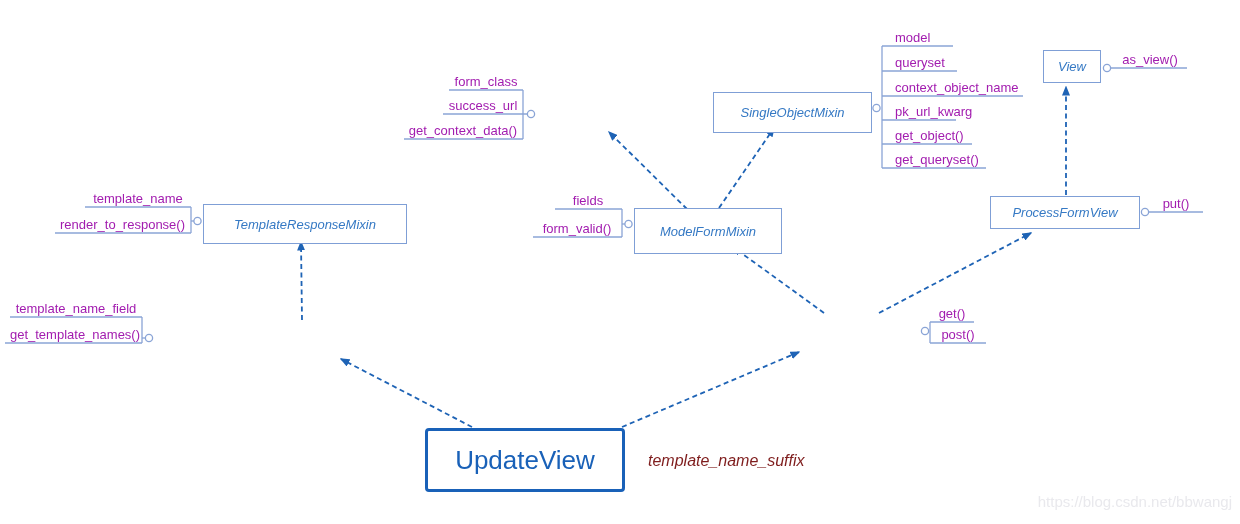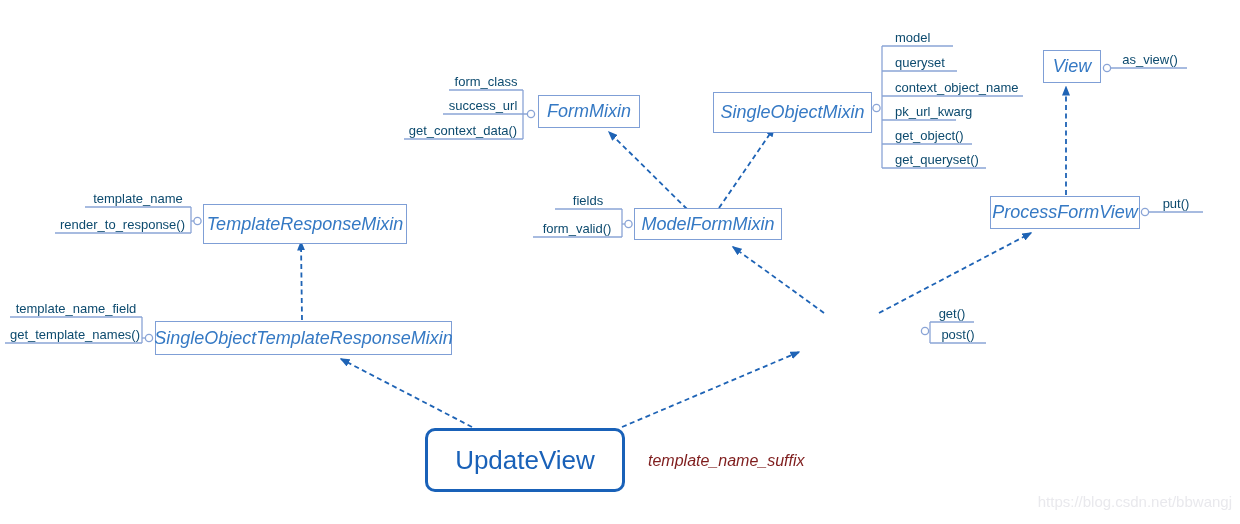--- a/index.html
+++ b/index.html
@@ -11,35 +11,35 @@
     overflow:hidden;
   }
   #wires{position:absolute;left:0;top:0;width:1240px;height:524px;}
   .box{
     position:absolute;
     box-sizing:border-box;
     border:1.4px solid #7f9fd6;
     background:#ffffff;
     display:flex;align-items:center;justify-content:center;
     font-style:italic;
-    font-size:18px;
+    font-size:13px;
     color:#3579c4;
     white-space:nowrap;
   }
   .box.root{
     border:3px solid #1961b8;
-    border-radius:10px;
+    border-radius:4px;
     color:#1961b8;
     font-style:normal;
     font-size:26px;
   }
   .lbl{
     position:absolute;
     font-size:13px;
-    color:#0c4a6e;
+    color:#a21caf;
     white-space:nowrap;
     line-height:15px;
   }
   .c{text-align:center;}
   .suffix{
     position:absolute;
     font-style:italic;
     font-size:16px;
     color:#7f1d1d;
     white-space:nowrap;
@@ -138,34 +138,28 @@
       </g>
     </g>
   </svg>
 
   <div class="box" style="left:1043px;top:50px;width:58px;height:33px;">
     <span>View</span>
   </div>
   <div class="box" style="left:713px;top:92px;width:159px;height:41px;">
     <span>SingleObjectMixin</span>
   </div>
-  <div class="box" style="left:538px;top:95px;width:102px;height:33px;">
-    <span>FormMixin</span>
-  </div>
   <div class="box" style="left:203px;top:204px;width:204px;height:40px;">
     <span>TemplateResponseMixin</span>
   </div>
-  <div class="box" style="left:634px;top:208px;width:148px;height:32px;">
+  <div class="box" style="left:634px;top:208px;width:148px;height:46px;">
     <span>ModelFormMixin</span>
   </div>
   <div class="box" style="left:990px;top:196px;width:150px;height:33px;">
     <span>ProcessFormView</span>
-  </div>
-  <div class="box" style="left:155px;top:321px;width:297px;height:34px;">
-    <span>SingleObjectTemplateResponseMixin</span>
   </div>
   <div class="box root" style="left:425px;top:428px;width:200px;height:64px;">
     <span>UpdateView</span>
   </div>
 
   <div class="lbl c" style="left:426px;top:74px;width:120px;">form_class</div>
   <div class="lbl c" style="left:423px;top:98px;width:120px;">success_url</div>
   <div class="lbl c" style="left:398px;top:123px;width:130px;">get_context_data()</div>
 
   <div class="lbl c" style="left:78px;top:191px;width:120px;">template_name</div>

